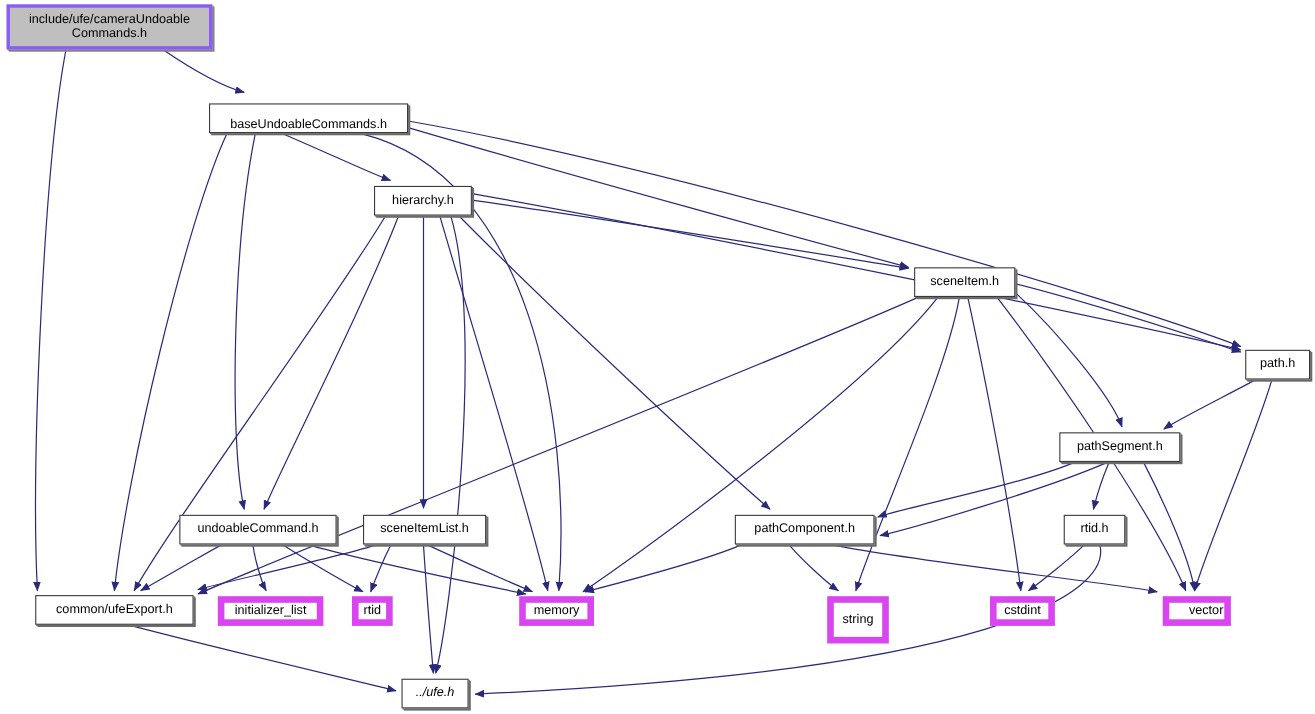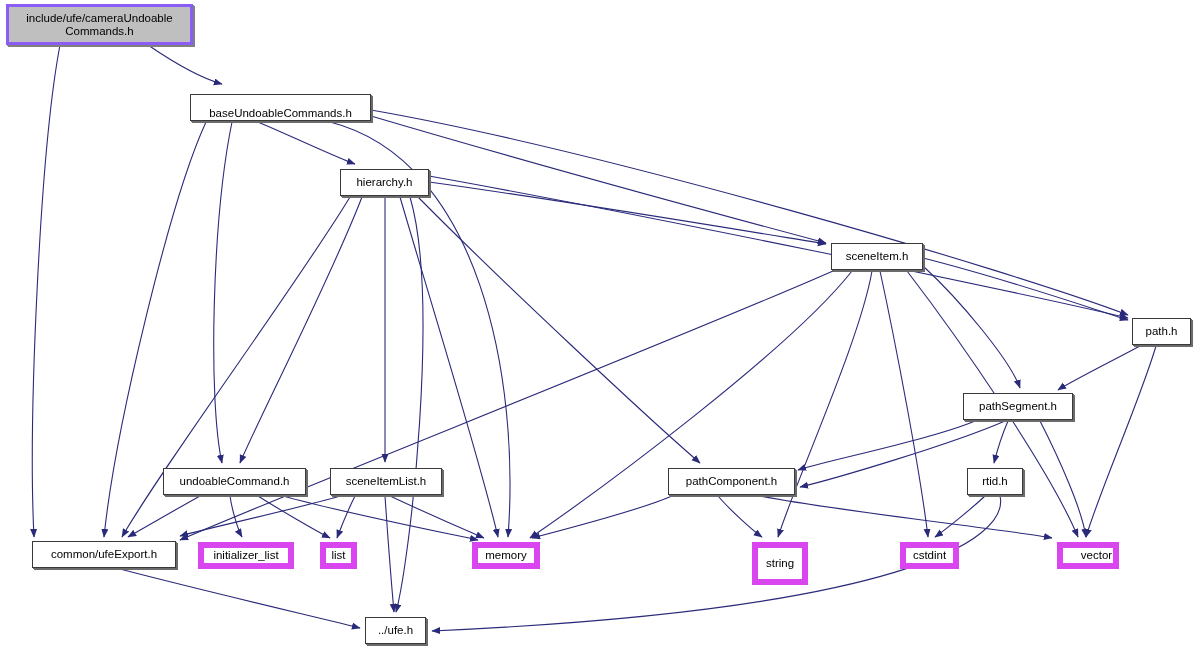--- a/index.html
+++ b/index.html
@@ -117,20 +117,20 @@
       <div class="node hdr" style="left: 340px; top: 169px; width: 89px; height: 27px;"><span>hierarchy.h</span></div>
       <div class="node hdr" style="left: 831px; top: 243px; width: 92px; height: 27px;"><span>sceneItem.h</span></div>
       <div class="node hdr" style="left: 1132px; top: 318px; width: 59px; height: 27px;"><span>path.h</span></div>
       <div class="node hdr" style="left: 963px; top: 393px; width: 110px; height: 27px; text-align: right;"><span>pathSegment.h</span></div>
       <div class="node hdr" style="left: 163px; top: 468px; width: 143px; height: 27px;"><span>undoableCommand.h</span></div>
       <div class="node hdr" style="left: 330px; top: 468px; width: 112px; height: 27px;"><span>sceneItemList.h</span></div>
       <div class="node hdr" style="left: 668px; top: 468px; width: 127px; height: 27px;"><span>pathComponent.h</span></div>
       <div class="node hdr" style="left: 967px; top: 468px; width: 56px; height: 27px;"><span>rtid.h</span></div>
       <div class="node hdr" style="left: 32px; top: 541px; width: 144px; height: 27px;"><span>common/ufeExport.h</span></div>
       <div class="node lib" style="left: 198px; top: 542px; width: 96px; height: 27px;"><span>initializer_list</span></div>
-      <div class="node lib" style="left: 320px; top: 542px; width: 37px; height: 27px;"><span>list</span></div>
+      <div class="node lib" style="left: 320px; top: 542px; width: 37px; height: 27px;"><span>rtid</span></div>
       <div class="node lib" style="left: 472px; top: 542px; width: 68px; height: 27px;"><span>memory</span></div>
       <div class="node lib" style="left: 752px; top: 542px; width: 56px; height: 43px; text-align: center;"><span>string</span></div>
       <div class="node lib" style="left: 900px; top: 542px; width: 59px; height: 27px;"><span>cstdint</span></div>
       <div class="node lib" style="left: 1057px; top: 542px; width: 62px; height: 27px; padding-left: 17px;"><span>vector</span></div>
-      <div class="node hdr" style="left: 365px; top: 617px; width: 61px; height: 27px;"><span>../ufe.h</span></div>
+      <div class="node hdr" style="left: 365px; top: 617px; width: 61px; height: 27px; font-style: italic;"><span>../ufe.h</span></div>
     </div>
 </div>
 
 </body></html>

